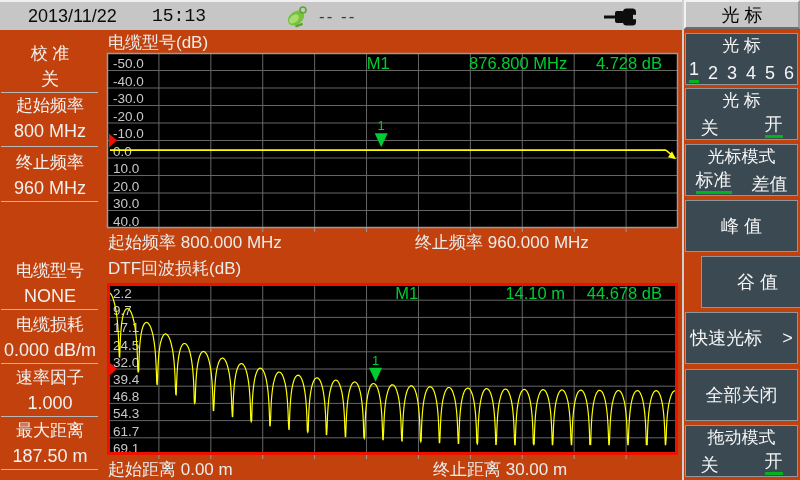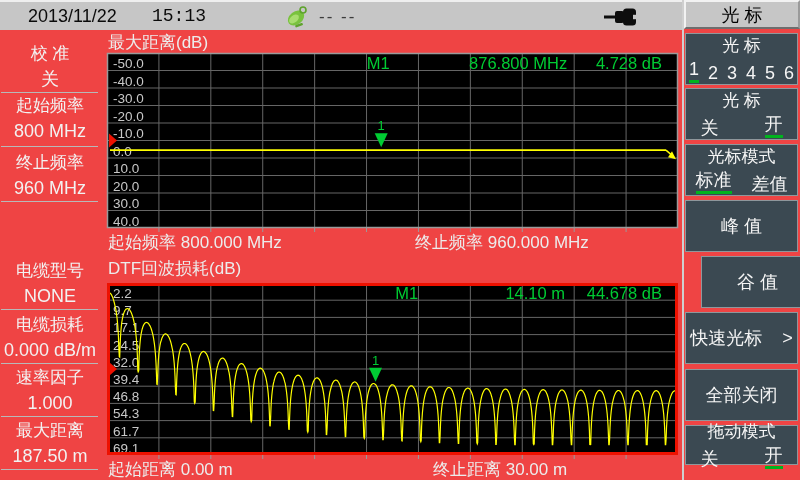--- a/index.html
+++ b/index.html
@@ -1,16 +1,16 @@
 <!DOCTYPE html>
 <html><head>
 <meta charset="utf-8">
 <style>
   html,body{margin:0;padding:0;background:#222;}
-  .screen{position:relative;width:800px;height:480px;background:#ef4444;
+  .screen{position:relative;width:800px;height:480px;background:#c2410c;
           font-family:"Liberation Sans","DejaVu Sans",sans-serif;overflow:hidden;}
   
   .statusbar{position:absolute;left:0;top:0;width:683px;height:30px;background:#c6c6c6;
              border-top:2px solid #efefef;box-sizing:border-box;}
   .sb-date{position:absolute;left:28px;top:4px;font-size:18px;color:#0a0a0a;}
   .sb-time{position:absolute;left:152px;top:4px;font-size:18px;color:#0a0a0a;font-family:Liberation Mono, monospace;}
   .gps-icon{position:absolute;left:283px;top:2px;}
   .sb-gps{position:absolute;left:319px;top:5px;font-size:17px;color:#3c3c3c;letter-spacing:2px;}
   .plug-icon{position:absolute;left:604px;top:6px;}
   
@@ -93,21 +93,21 @@
         <div class="gvalue">1.000</div>
       </div>
       <div class="lp-sep" style="top: 416px;"></div>
       <div class="lp-group" style="top: 420px;">
         <div class="glabel">最大距离</div>
         <div class="gvalue">187.50 m</div>
       </div>
       <div class="lp-sep" style="top: 469px;"></div>
     </div>
 
-  <div class="chart-title" style="top:31px">最大距离(dB)</div>
+  <div class="chart-title" style="top:31px">电缆型号(dB)</div>
   <div class="chart-foot" style="left:108px;top:231px">起始频率 800.000 MHz</div>
   <div class="chart-foot" style="left:415px;top:231px">终止频率 960.000 MHz</div>
   <div class="chart-title" style="top:257px">DTF回波损耗(dB)</div>
   <div class="chart-foot" style="left:108px;top:458px">起始距离 0.00 m</div>
   <div class="chart-foot" style="left:433px;top:458px">终止距离 30.00 m</div>
 
   <svg id="chart0" style="position:absolute;left:107px;top:53px;overflow:visible" width="571" height="181">
       <rect x="0" y="0" width="571" height="175" fill="#000"></rect>
       <line x1="51.90909090909091" y1="1" x2="51.90909090909091" y2="174" stroke="#666666" stroke-width="1"></line>
       <line x1="51.90909090909091" y1="175" x2="51.90909090909091" y2="179" stroke="#9a9a9a" stroke-width="1"></line>
@@ -260,21 +260,21 @@
         <div class="bline" style="gap: 20px;">
           <span>快速光标</span>
           <span>&gt;</span>
         </div>
       </div>
       <div class="softkey" style="top: 369px; height: 52px;">
         <div class="bline" style="gap: 12px; align-items: center;">
           <span>全部关闭</span>
         </div>
       </div>
-      <div class="softkey" style="top: 425px; height: 40px;">
+      <div class="softkey" style="top: 425px; height: 52px;">
         <div class="bline bline1" style="gap: 12px;">
           <span>拖动模式</span>
         </div>
         <div class="bline" style="gap: 46px;">
           <span>关</span>
           <span class="upart">开</span>
         </div>
       </div>
     </div>
 

